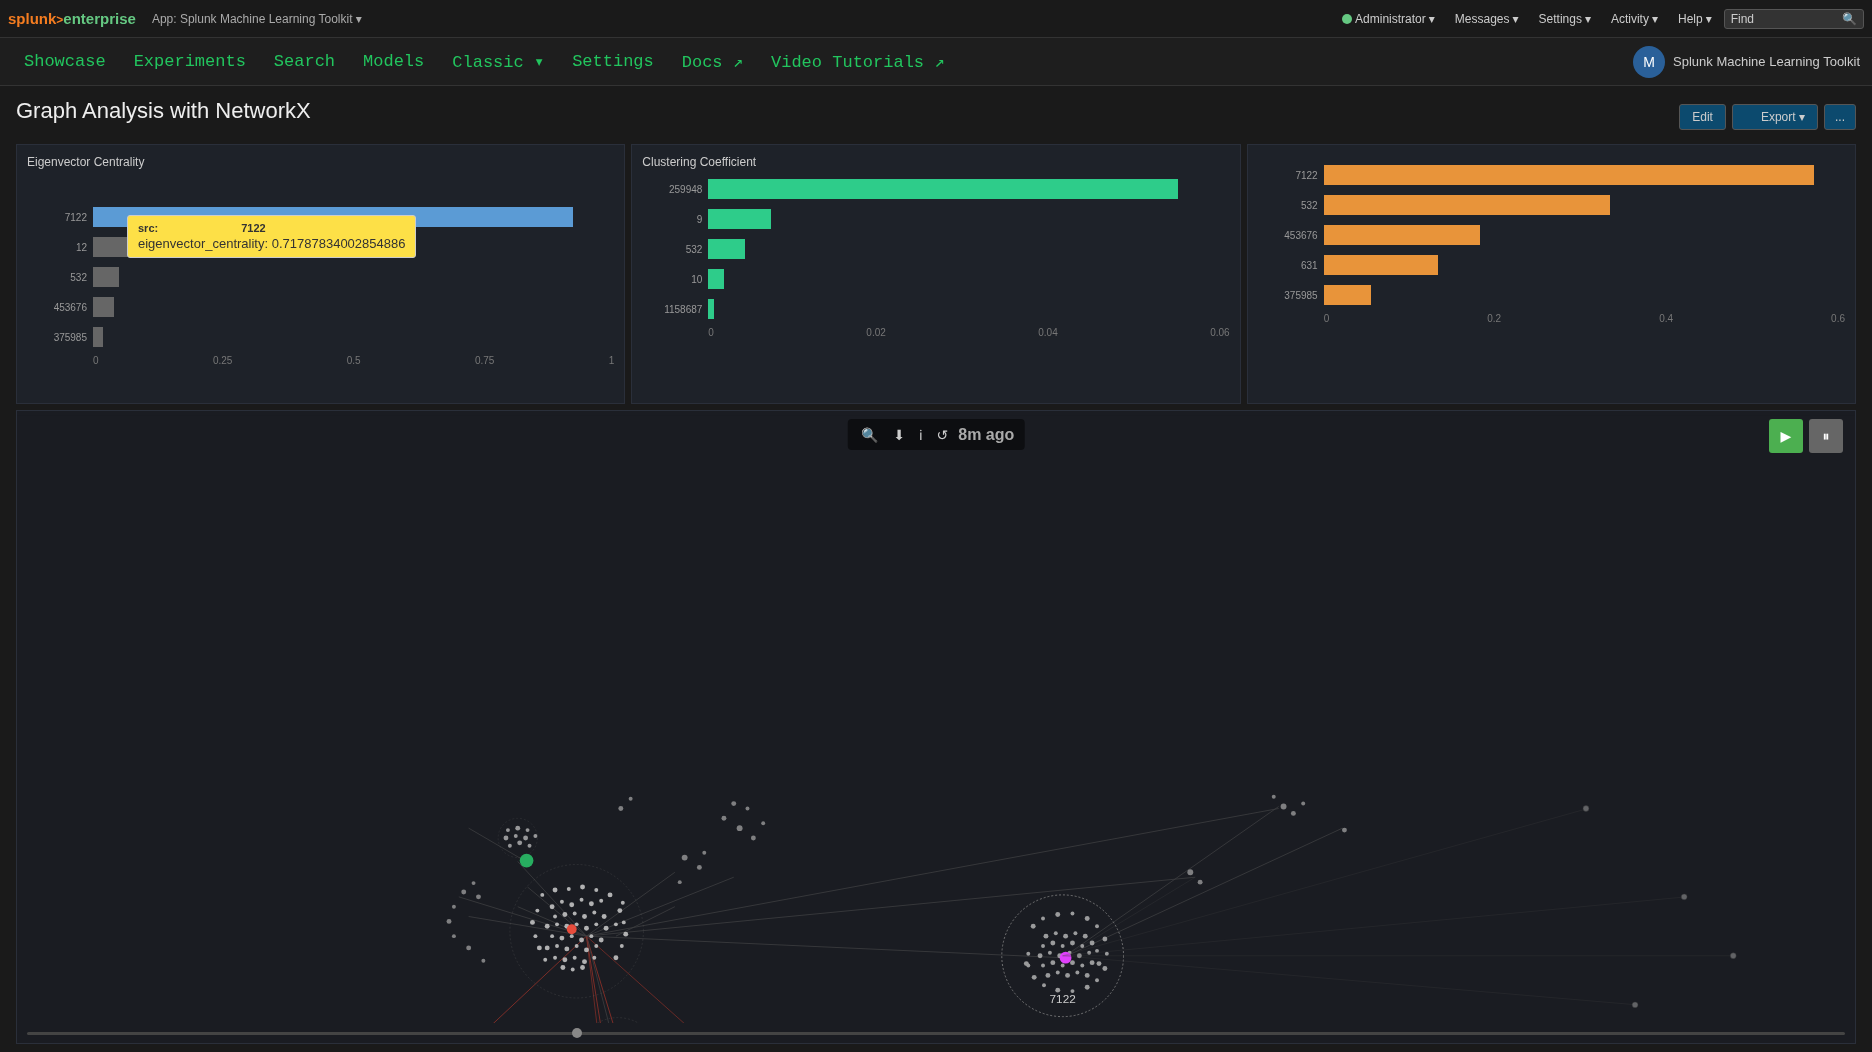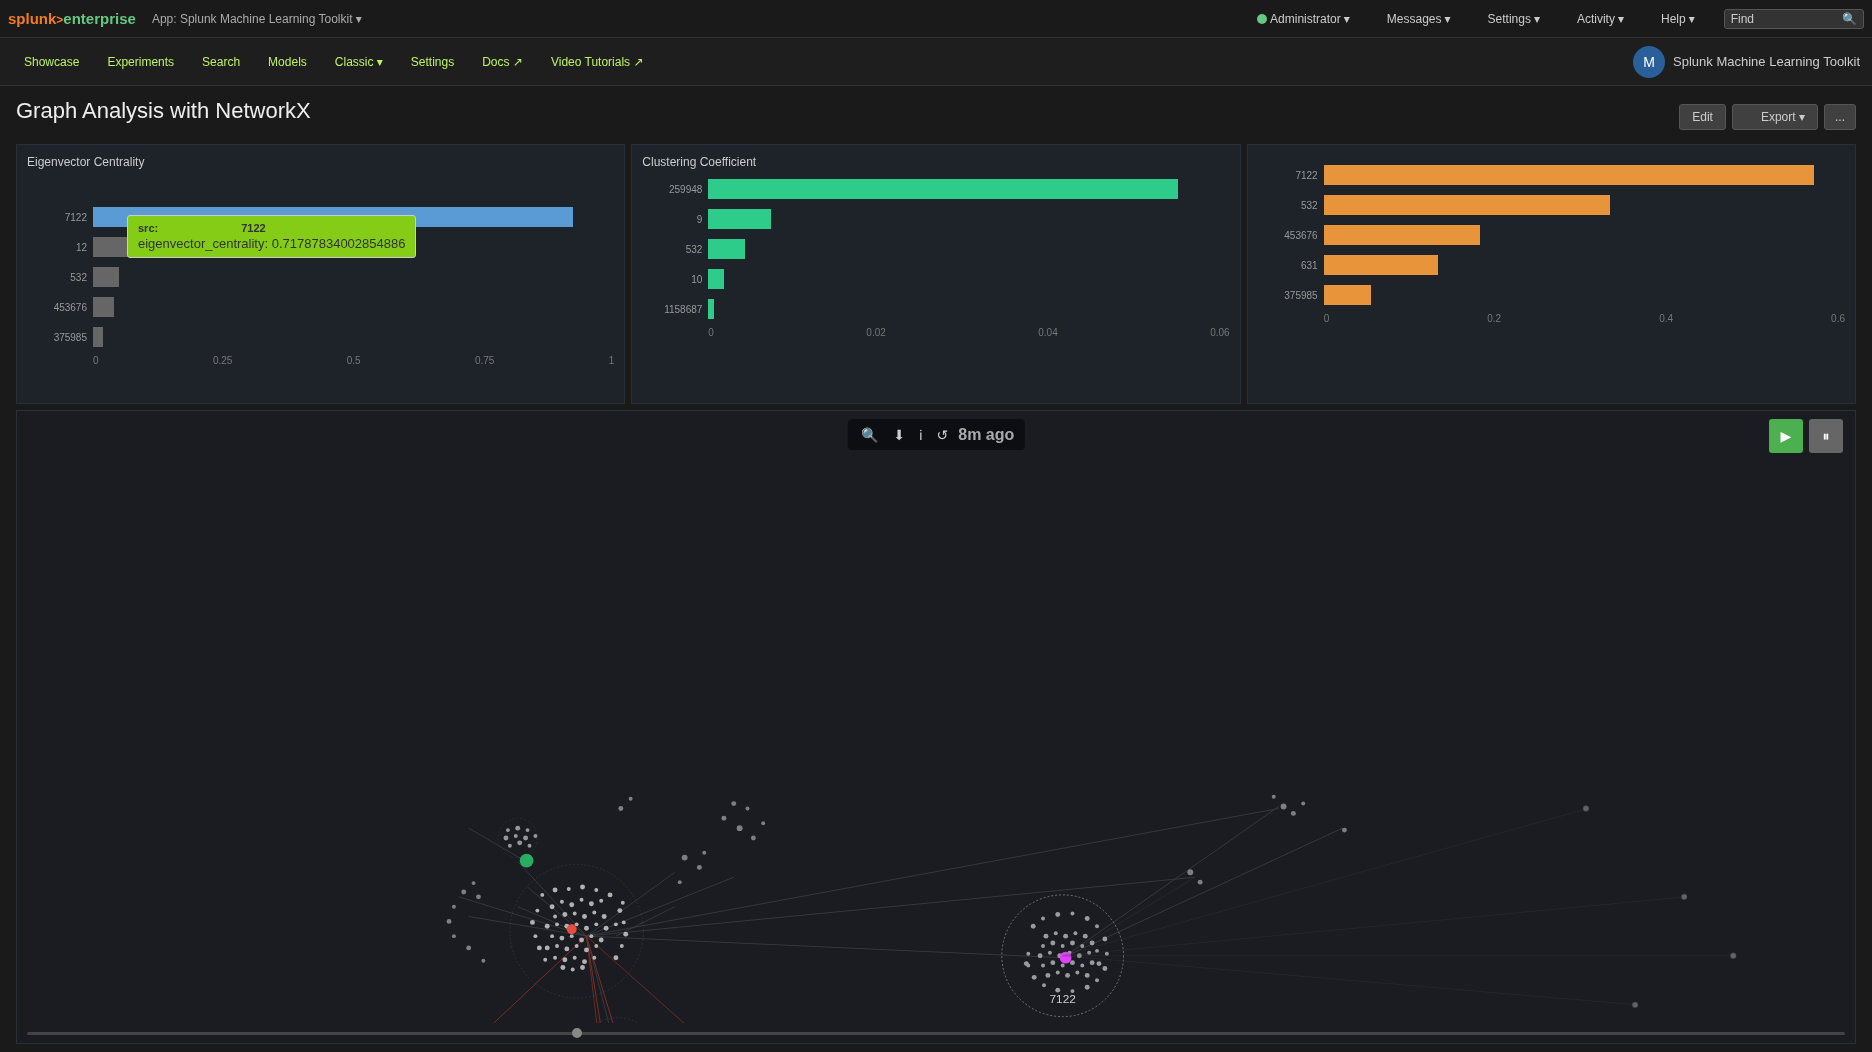--- a/index.html
+++ b/index.html
@@ -18,21 +18,21 @@
       display: flex;
       align-items: center;
       margin-right: 16px;
     }
     .logo-splunk { color: #f47c20; font-size: 15px; font-weight: bold; }
     .logo-arrow { color: #f47c20; font-size: 12px; }
     .logo-enterprise { color: #65c882; font-size: 15px; font-weight: bold; }
     .topbar-right {
       display: flex;
       align-items: center;
-      gap: 21px;
+      gap: 4px;
     }
     .topbar-btn {
       background: none;
       border: none;
       color: #ccc;
       font-size: 12px;
       cursor: pointer;
       padding: 4px 8px;
       display: flex;
       align-items: center;
@@ -66,28 +66,29 @@
     #secondbar {
       background: #1e1e1e;
       height: 48px;
       display: flex;
       align-items: center;
       padding: 0 12px;
       border-bottom: 1px solid #333;
       gap: 4px;
     }
     .nav-item {
-      color: #bef264;
-      font-size: 12px;
+      color: #22c55e;
+      font-size: 17px;
       padding: 6px 12px;
       cursor: pointer;
       border-radius: 3px;
       display: flex;
       align-items: center;
       gap: 4px;
+      font-family: Liberation Mono, monospace;
     }
     .nav-right {
       margin-left: auto;
       display: flex;
       align-items: center;
       gap: 8px;
     }
     .app-logo-area {
       display: flex;
       align-items: center;
@@ -119,21 +120,21 @@
       margin-bottom: 12px;
       font-weight: normal;
     }
     .title-actions {
       display: flex;
       justify-content: space-between;
       align-items: center;
       margin-bottom: 8px;
     }
     .action-btn {
-      background: #404040;
+      background: #0c4a6e;
       border: 1px solid #555;
       color: #ccc;
       padding: 5px 12px;
       border-radius: 3px;
       cursor: pointer;
       font-size: 12px;
     }
     .action-btn-group {
       display: flex;
       gap: 6px;
@@ -207,21 +208,21 @@
       justify-content: space-between;
       color: #777;
       font-size: 10px;
       margin-left: 66px;
       margin-top: 4px;
     }
 
     
     .tooltip-box {
       position: absolute;
-      background: #84cc16;
+      background: #fde047;
       color: #333;
       border: 1px solid #ccc;
       border-radius: 3px;
       padding: 6px 10px;
       font-size: 11px;
       z-index: 10;
       top: 10px;
       left: 100px;
       min-width: 200px;
     }

